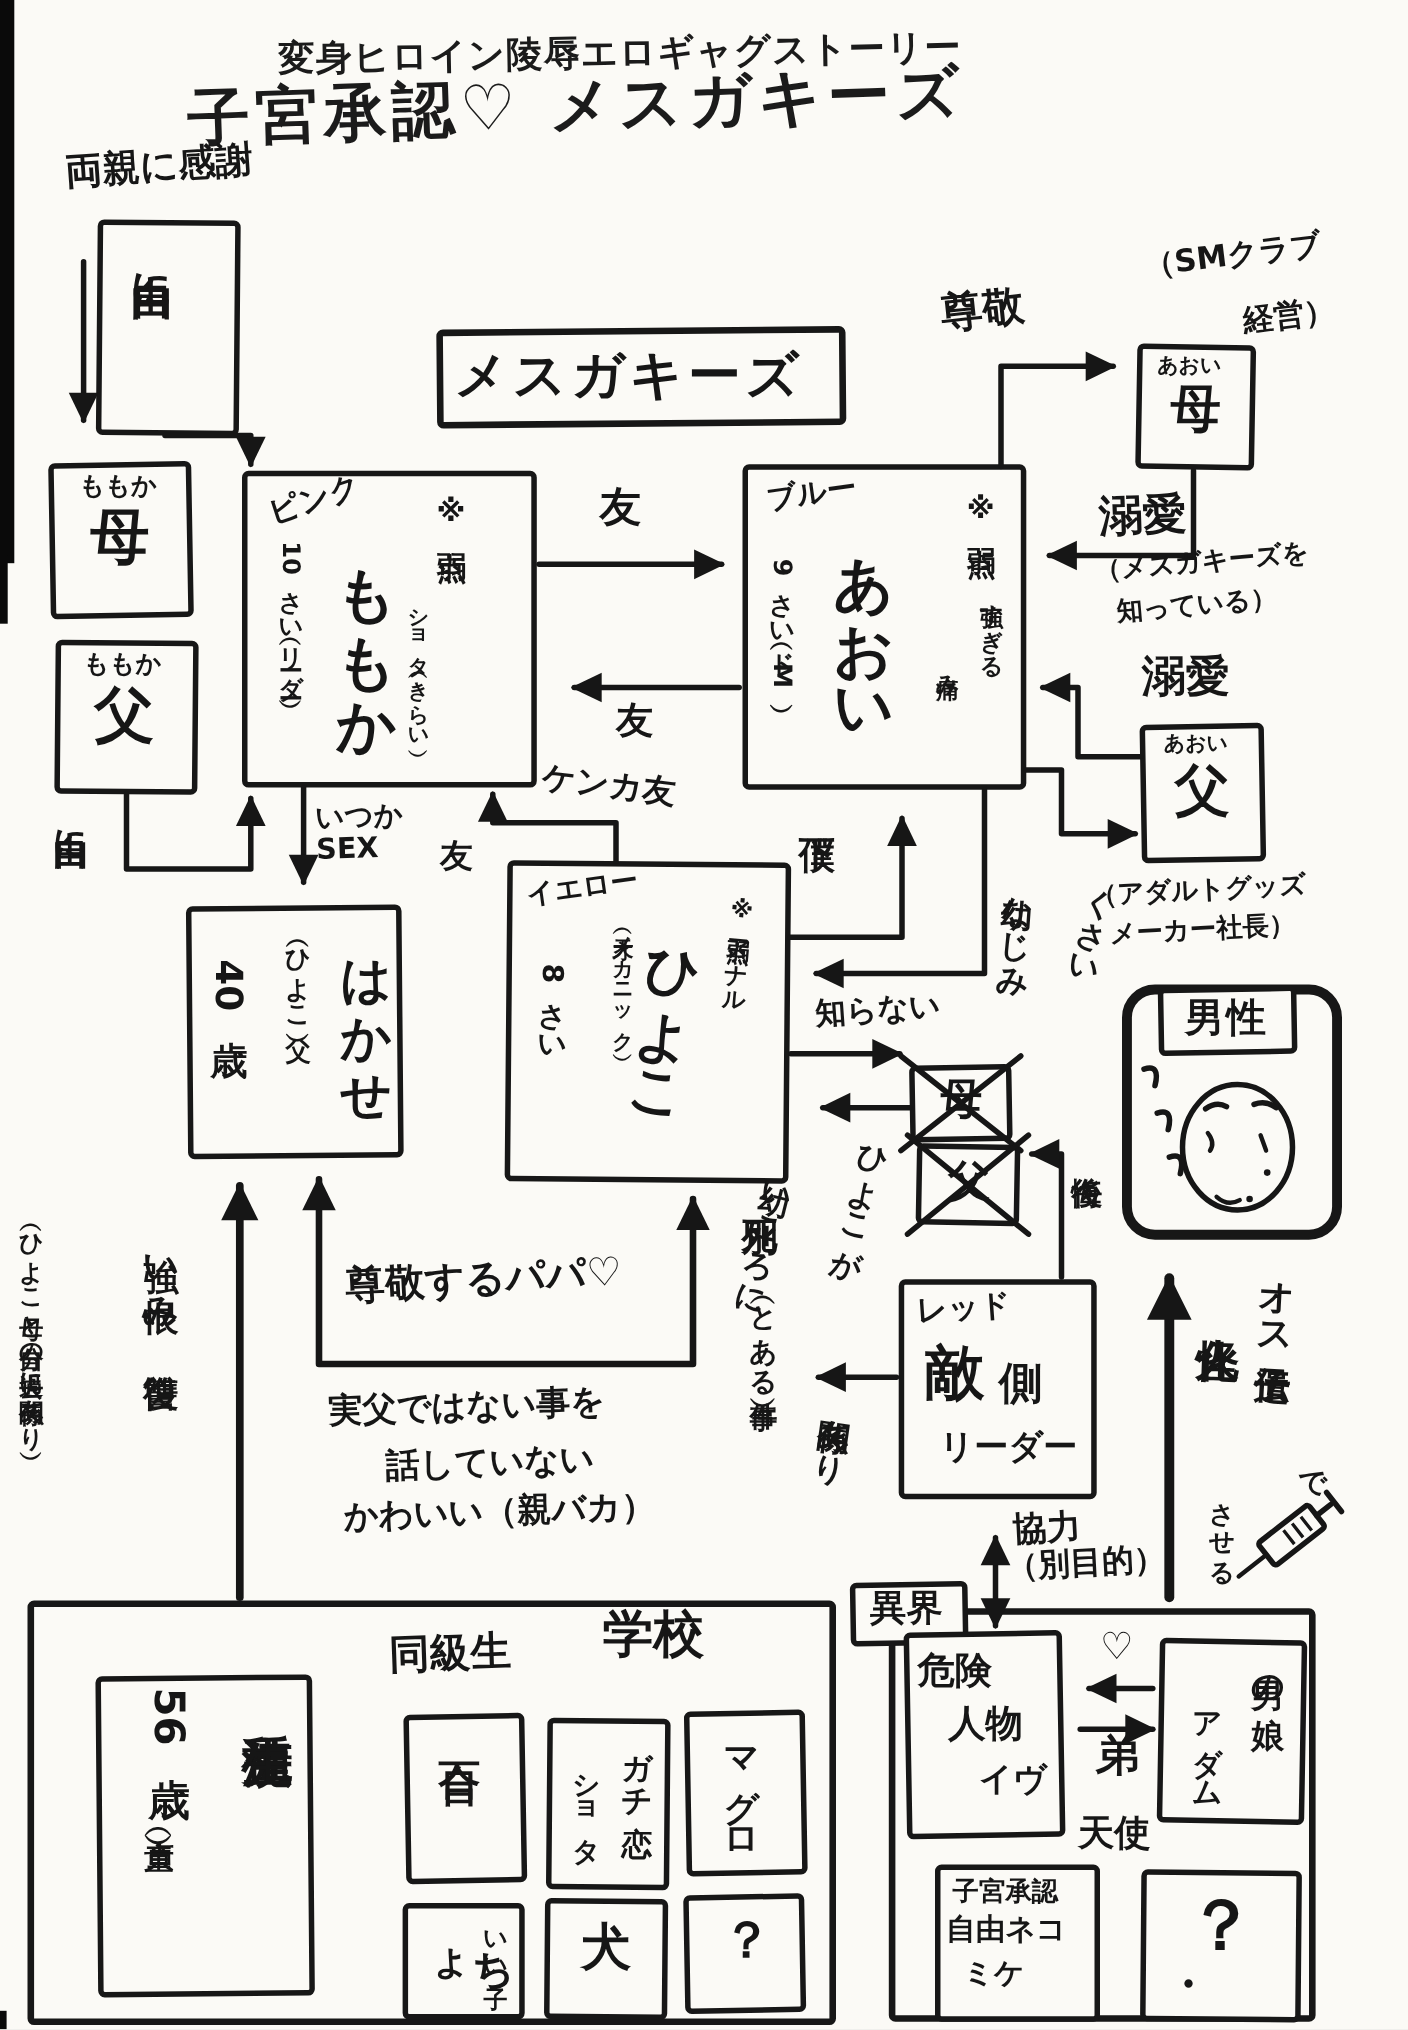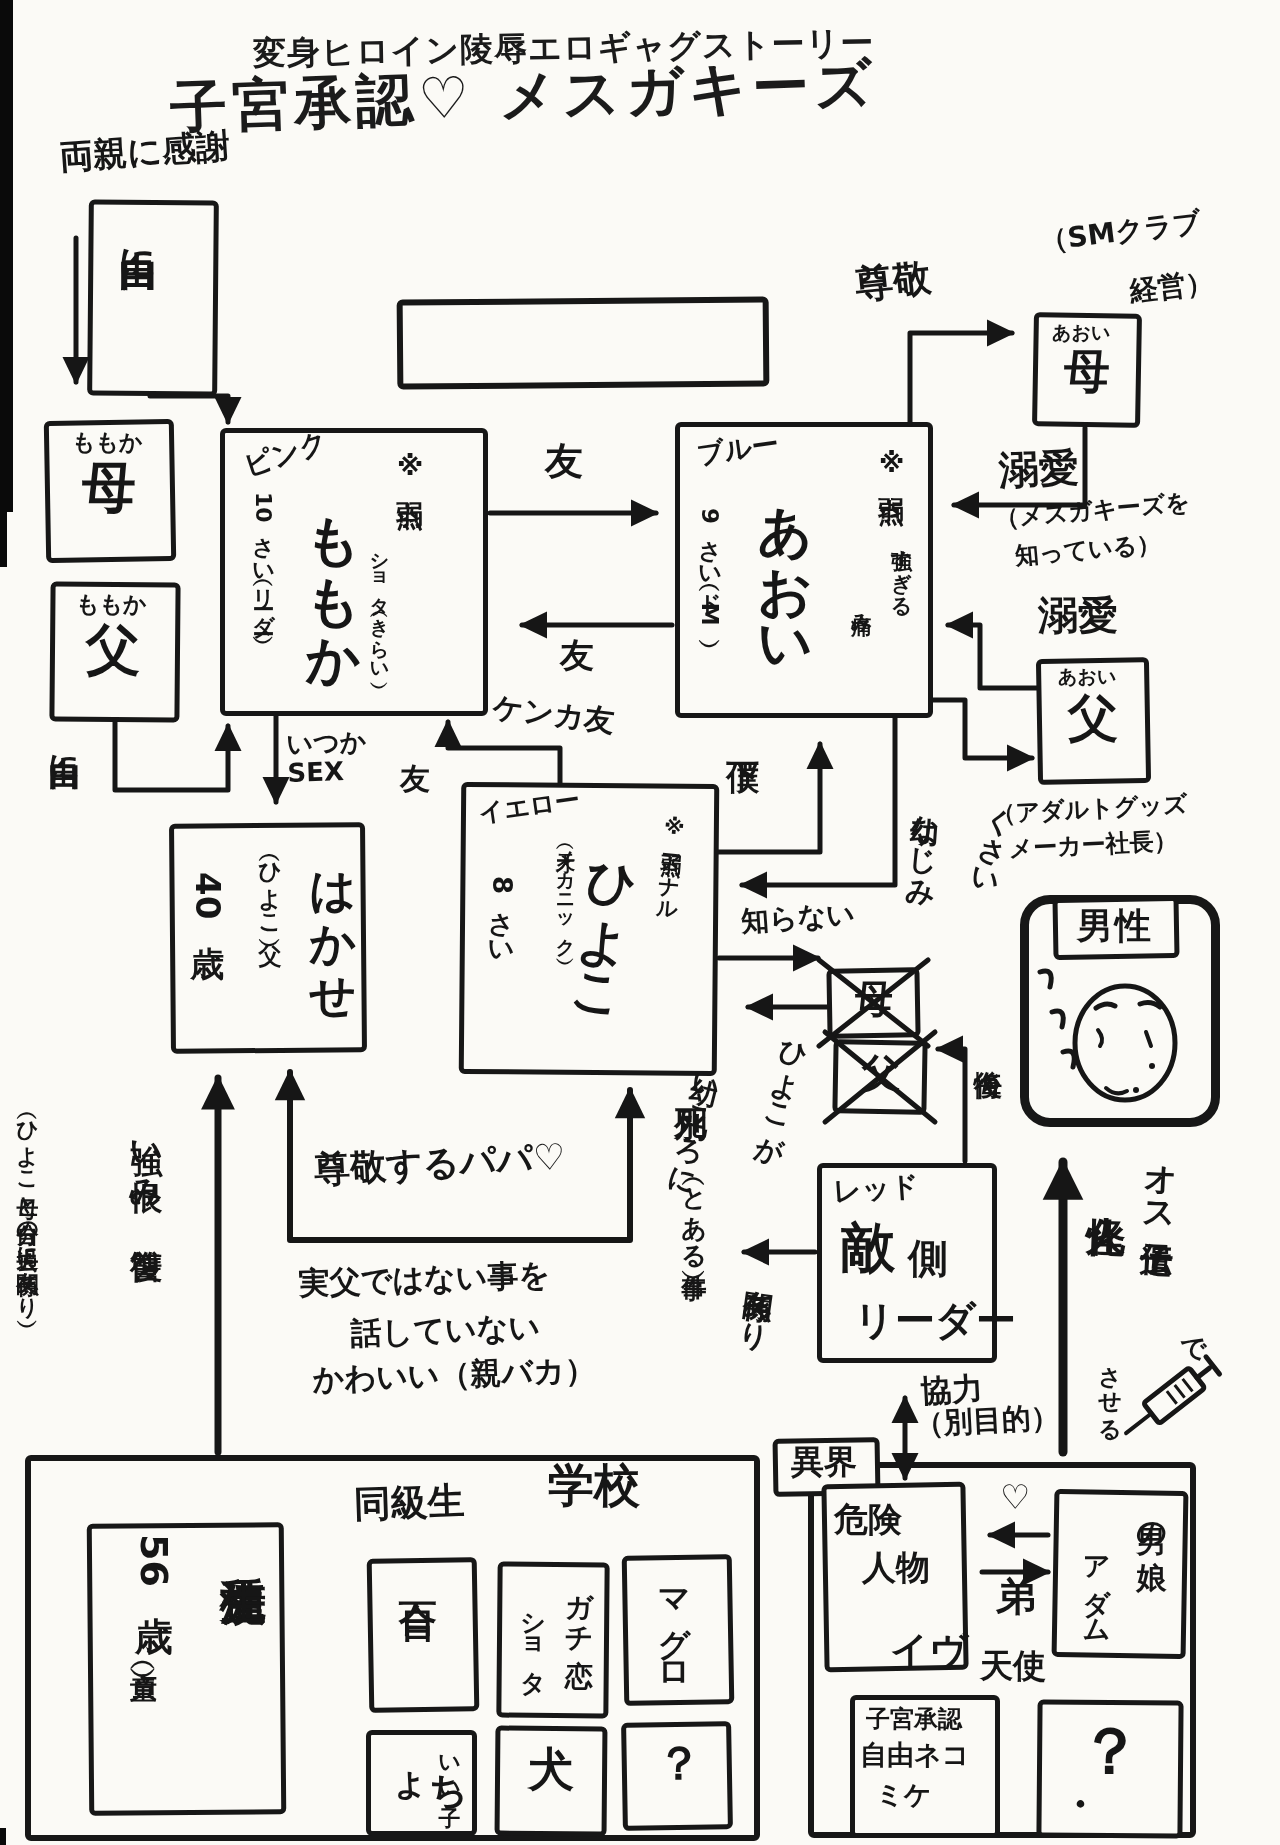--- a/index.html
+++ b/index.html
@@ -131,20 +131,21 @@
         <path d="M-16,13 H0" stroke="#161616" stroke-width="5" stroke-linecap="round"></path>
         <path d="M-20,2 V24" stroke="#161616" stroke-width="5" stroke-linecap="round"></path>
         <path d="M58,13 h32" stroke="#161616" stroke-width="4" stroke-linecap="round"></path>
       </g>
     </svg>
     <div class="t v" style="left: 118px; top: 222px; font-size: 38px; height: 155px;">自由に</div>
     <div class="t" style="left: 72px; top: 430px; font-size: 23px;">ももか</div>
     <div class="t" style="left: 82px; top: 458px; font-size: 54px;">母</div>
     <div class="t" style="left: 76px; top: 592px; font-size: 23px;">ももか</div>
     <div class="t" style="left: 86px; top: 620px; font-size: 54px;">父</div>
+    <div class="t" style="left: 413px; top: 315px; font-size: 48px; letter-spacing: 4px;">メスガキーズ</div>
     <div class="t" style="left: 240px; top: 452px; font-size: 28px; transform: rotate(-18deg);">ピンク</div>
     <div class="t v" style="left: 396px; top: 450px; font-size: 27px; height: 88px;">※弱点</div>
     <div class="t v" style="left: 370px; top: 540px; font-size: 19px; height: 165px;">ショタ（きらい）</div>
     <div class="t v" style="left: 306px; top: 478px; font-size: 54px; height: 228px;">ももか</div>
     <div class="t v" style="left: 252px; top: 492px; font-size: 22px; height: 218px;">10さい（リーダー）</div>
     <div class="t" style="left: 695px; top: 440px; font-size: 27px; transform: rotate(-8deg);">ブルー</div>
     <div class="t v" style="left: 878px; top: 448px; font-size: 26px; height: 84px;">※弱点</div>
     <div class="t v" style="left: 890px; top: 534px; font-size: 21px; height: 108px;">強すぎる</div>
     <div class="t v" style="left: 850px; top: 598px; font-size: 21px; height: 72px;">痛み</div>
     <div class="t v" style="left: 758px; top: 468px; font-size: 54px; height: 218px;">あおい</div>
@@ -160,25 +161,25 @@
     <div class="t v" style="left: 488px; top: 876px; font-size: 26px; height: 92px;">8さい</div>
     <div class="t v" style="left: 310px; top: 840px; font-size: 46px; height: 188px;">はかせ</div>
     <div class="t v" style="left: 258px; top: 846px; font-size: 23px; height: 198px;">（ひよこ父）</div>
     <div class="t v" style="left: 190px; top: 872px; font-size: 34px; height: 118px;">40歳</div>
     <div class="t" style="left: 1077px; top: 906px; font-size: 36px; letter-spacing: 2px;">男性</div>
     <div class="t" style="left: 855px; top: 978px; font-size: 38px;">母</div>
     <div class="t" style="left: 862px; top: 1052px; font-size: 38px;">父</div>
     <div class="t" style="left: 832px; top: 1176px; font-size: 28px; transform: rotate(-4deg);">レッド</div>
     <div class="t" style="left: 841px; top: 1218px; font-size: 54px;">敵</div>
     <div class="t" style="left: 908px; top: 1236px; font-size: 40px;">側</div>
-    <div class="t" style="left: 854px; top: 1298px; font-size: 40px;">リーダー</div>
+    <div class="t" style="left: 854px; top: 1298px; font-size: 31px;">リーダー</div>
     <div class="t" style="left: 791px; top: 1444px; font-size: 33px;">異界</div>
     <div class="t" style="left: 834px; top: 1500px; font-size: 34px;">危険</div>
     <div class="t" style="left: 862px; top: 1548px; font-size: 34px;">人物</div>
-    <div class="t" style="left: 890px; top: 1601px; font-size: 38px; margin-top: 28px;">イヴ</div>
+    <div class="t" style="left: 890px; top: 1601px; font-size: 30px;">イヴ</div>
     <div class="t v" style="left: 1136px; top: 1503px; font-size: 30px; height: 132px;">男の娘</div>
     <div class="t v" style="left: 1083px; top: 1538px; font-size: 27px; height: 118px;">アダム</div>
     <div class="t" style="left: 866px; top: 1706px; font-size: 24px;">子宮承認</div>
     <div class="t" style="left: 860px; top: 1740px; font-size: 27px;">自由ネコ</div>
     <div class="t" style="left: 876px; top: 1780px; font-size: 27px;">ミケ</div>
     <div class="t" style="left: 1078px; top: 1716px; font-size: 64px;">？</div>
     <div class="t" style="left: 1060px; top: 1782px; font-size: 40px;">・</div>
     <div class="t v" style="left: 220px; top: 1542px; font-size: 46px; height: 242px;">種漬先生</div>
     <div class="t v" style="left: 134px; top: 1534px; font-size: 38px; height: 118px;">56歳</div>
     <div class="t v" style="left: 130px; top: 1652px; font-size: 27px; height: 125px;">（童貞）</div>

